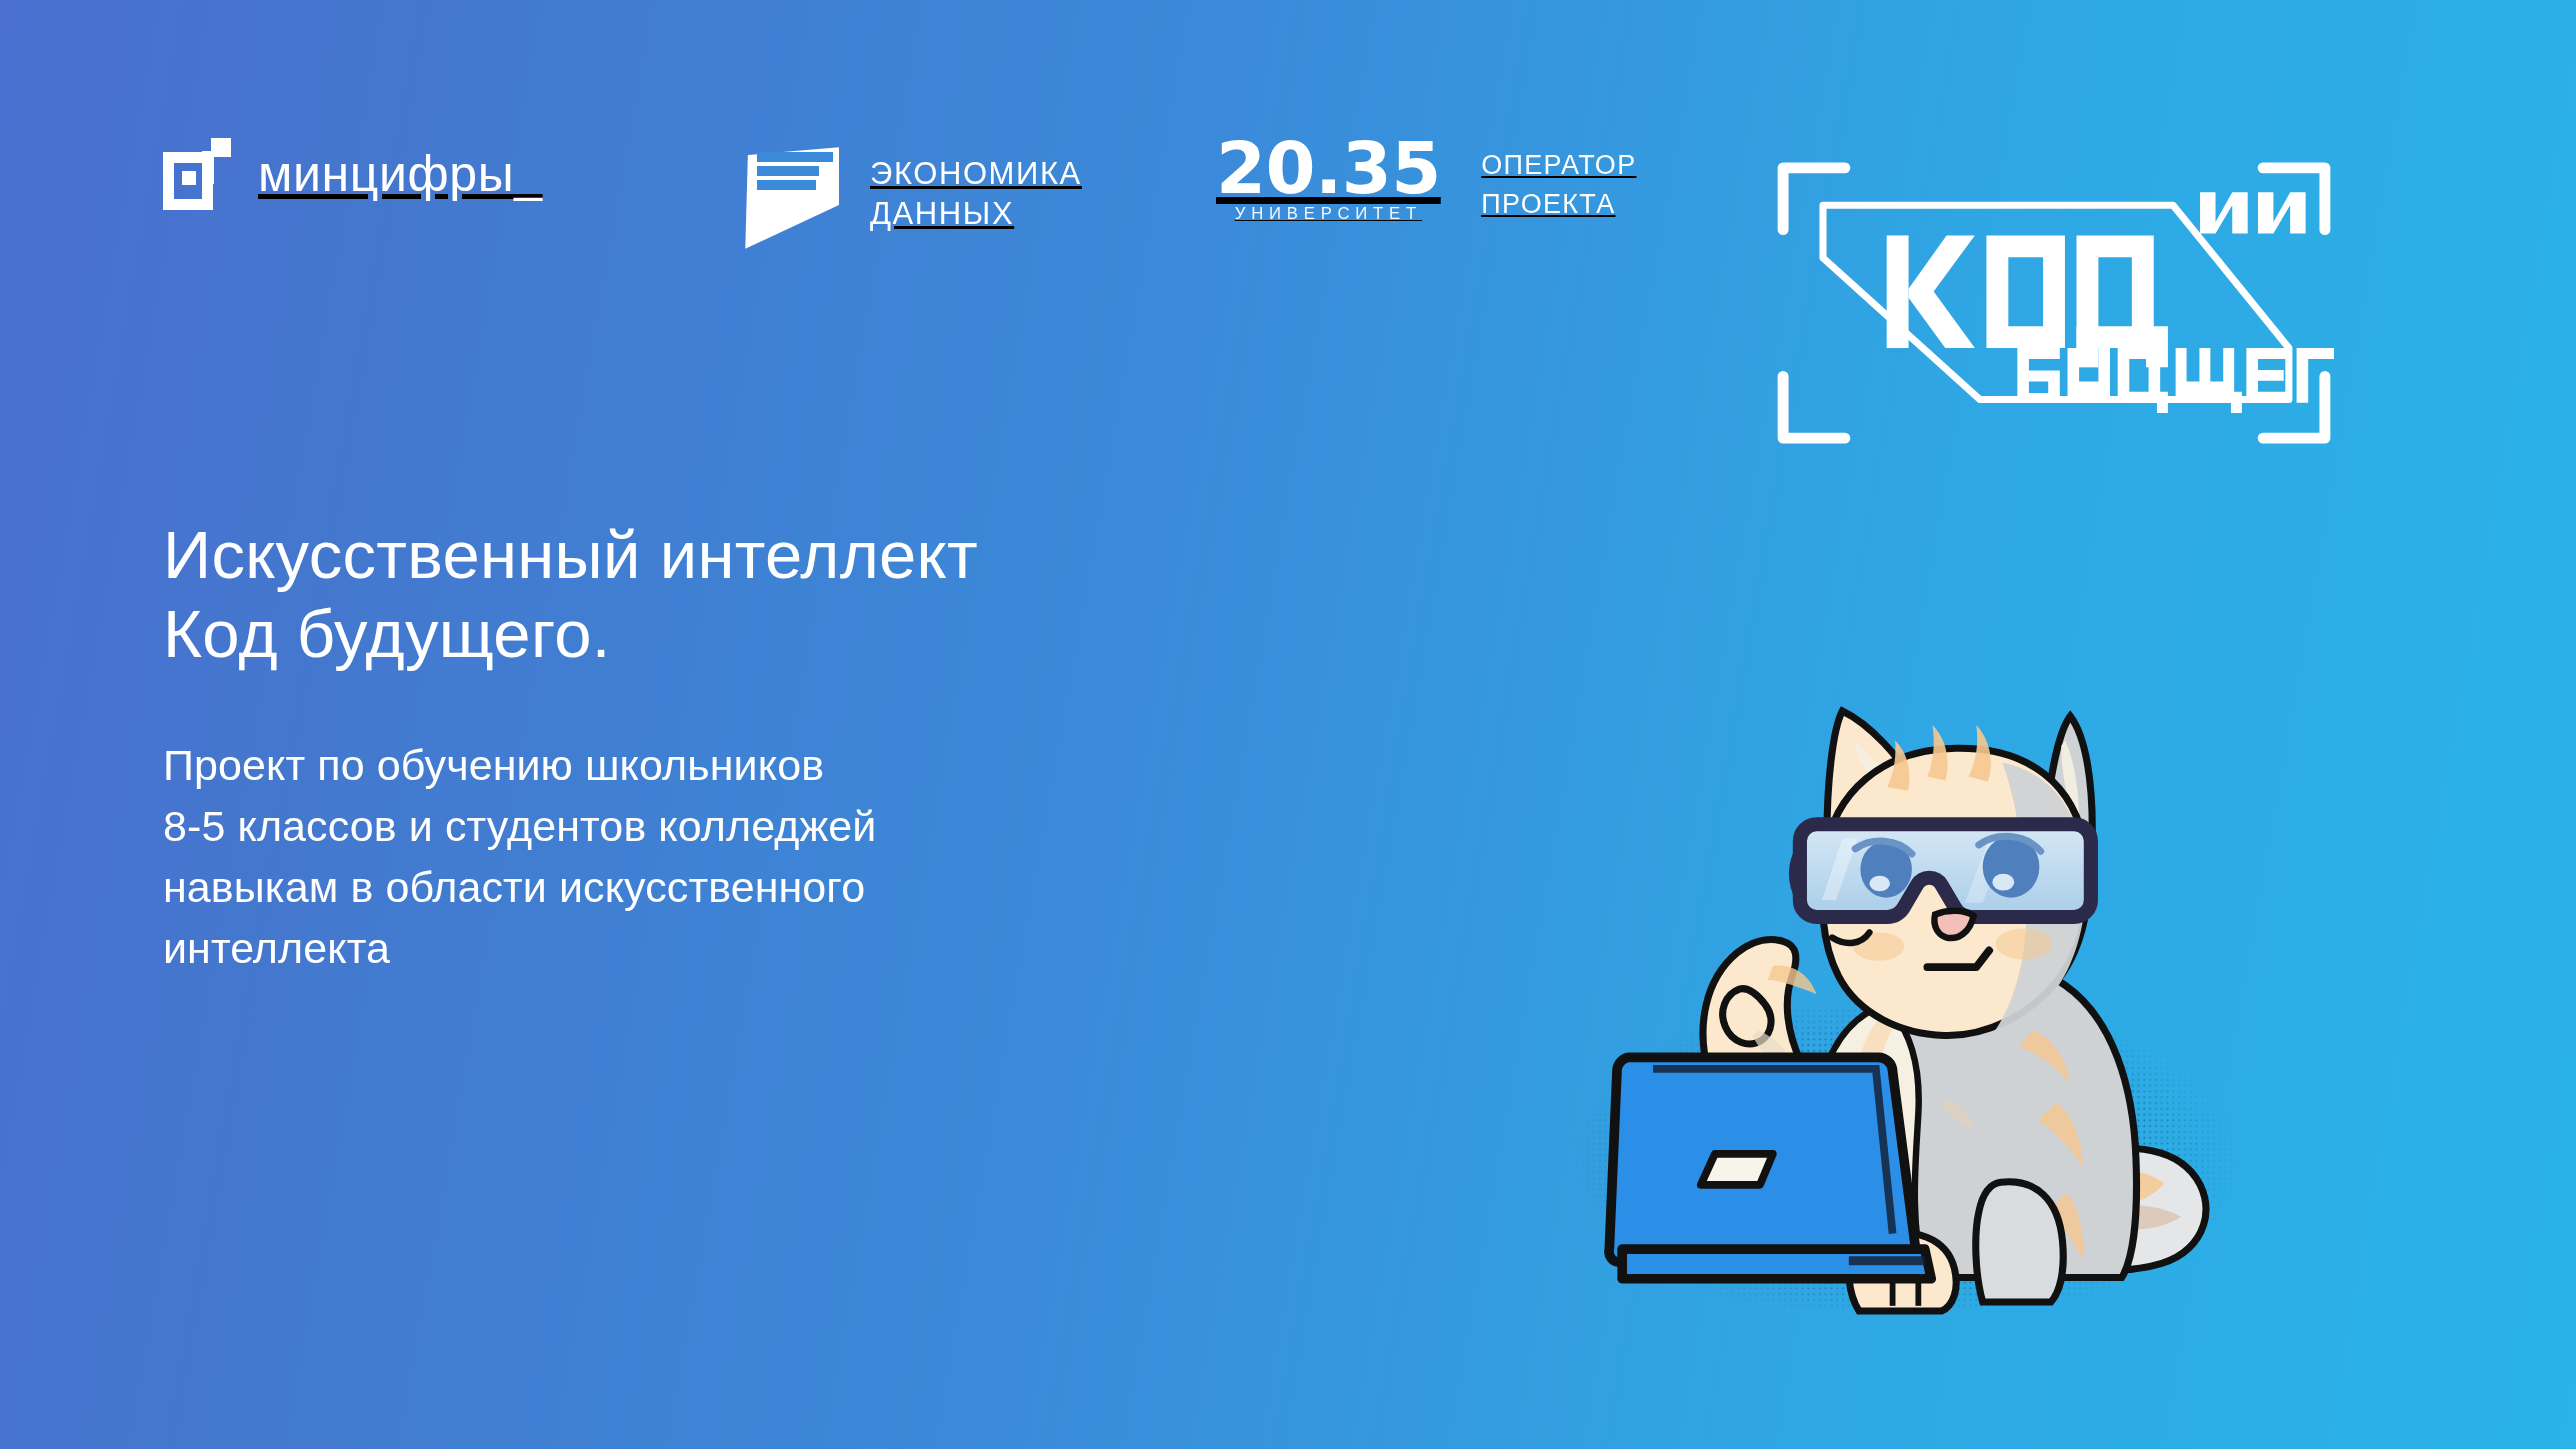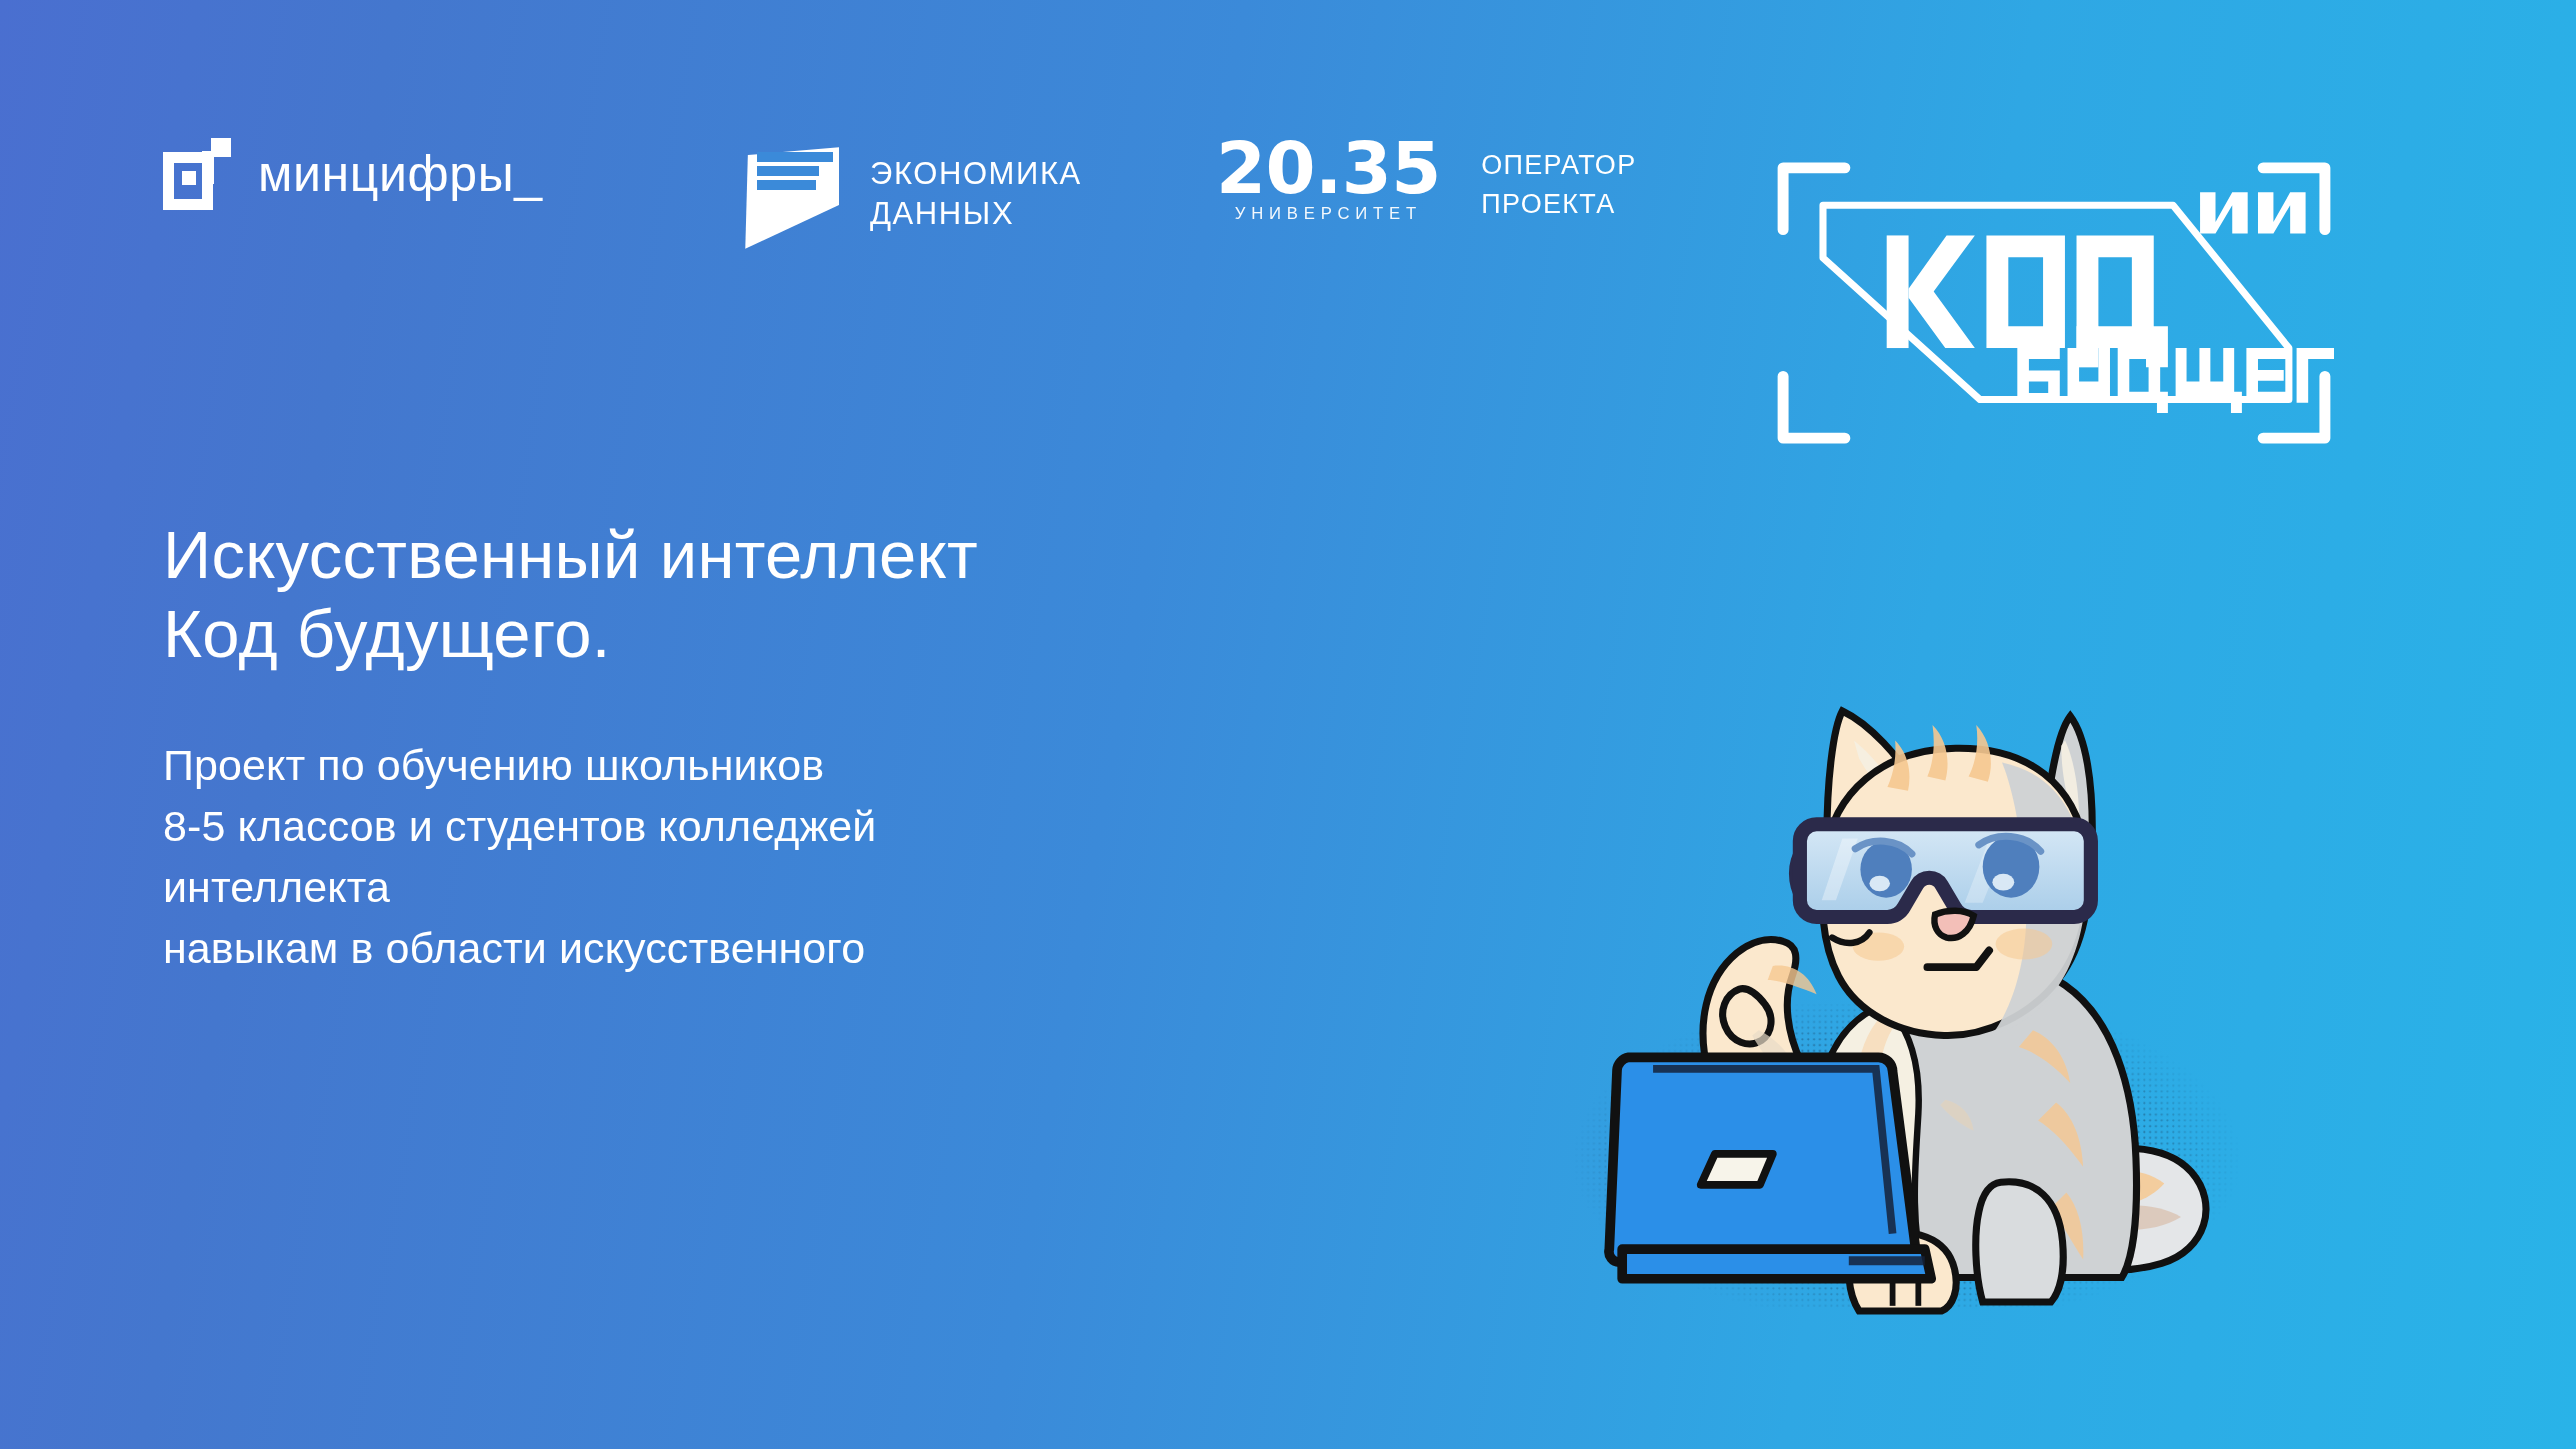--- a/index.html
+++ b/index.html
@@ -10,21 +10,21 @@
   }
   #stage{
     position:relative;width:2576px;height:1449px;
     background:linear-gradient(100deg,#4a6fd0 0%,#4477ce 14%,#3b8ad9 44%,#2fa7e4 72%,#29b3e8 100%);
     overflow:hidden;
   }
 
   
   #logo-row{position:absolute;left:0;top:0;width:2576px;height:296px;}
 
-  .logo{position:absolute;display:flex;align-items:center;}
+  .logo{position:absolute;display:flex;align-items:center;text-decoration:underline;}
 
   
   #logo-mincifry{left:163px;top:138px;}
   .mc-mark{position:relative;width:72px;height:72px;flex:0 0 auto;}
   .mc-ring{position:absolute;left:0;top:14px;width:50px;height:58px;
            border:11.6px solid #ffffff;border-top-width:11.6px;box-sizing:border-box;}
   .mc-ring:after{content:"";position:absolute;right:-11.6px;top:-11.6px;width:11.6px;height:33px;background:#fff;}
   .mc-dot-tr{position:absolute;right:4.5px;top:0;width:19.3px;height:19.3px;background:#fff;}
   .mc-dot-c{position:absolute;left:19.3px;top:33px;width:14px;height:14px;background:#fff;}
   .mc-word{margin-left:23px;color:#fff;font-size:50px;font-weight:400;letter-spacing:0.6px;
@@ -151,22 +151,22 @@
   </div>
 
   <div id="copy">
     <div id="headline">
       <div>Искусственный интеллект</div>
       <div>Код будущего.</div>
     </div>
     <div id="body">
       <div>Проект по обучению школьников</div>
       <div>8-5 классов и студентов колледжей</div>
+      <div>навыкам в области искусственного</div>
       <div>интеллекта</div>
-      <div>навыкам в области искусственного</div>
     </div>
   </div>
 
   <div id="cat">
     <svg width="773" height="676" viewBox="0 0 1200 1050">
       <defs>
         <pattern id="stipple" width="9" height="9" patternUnits="userSpaceOnUse">
           <circle cx="2" cy="2" r="1.7" fill="#15223a"></circle>
         </pattern>
         <radialGradient id="shadowFade" cx="50%" cy="50%" r="50%">

